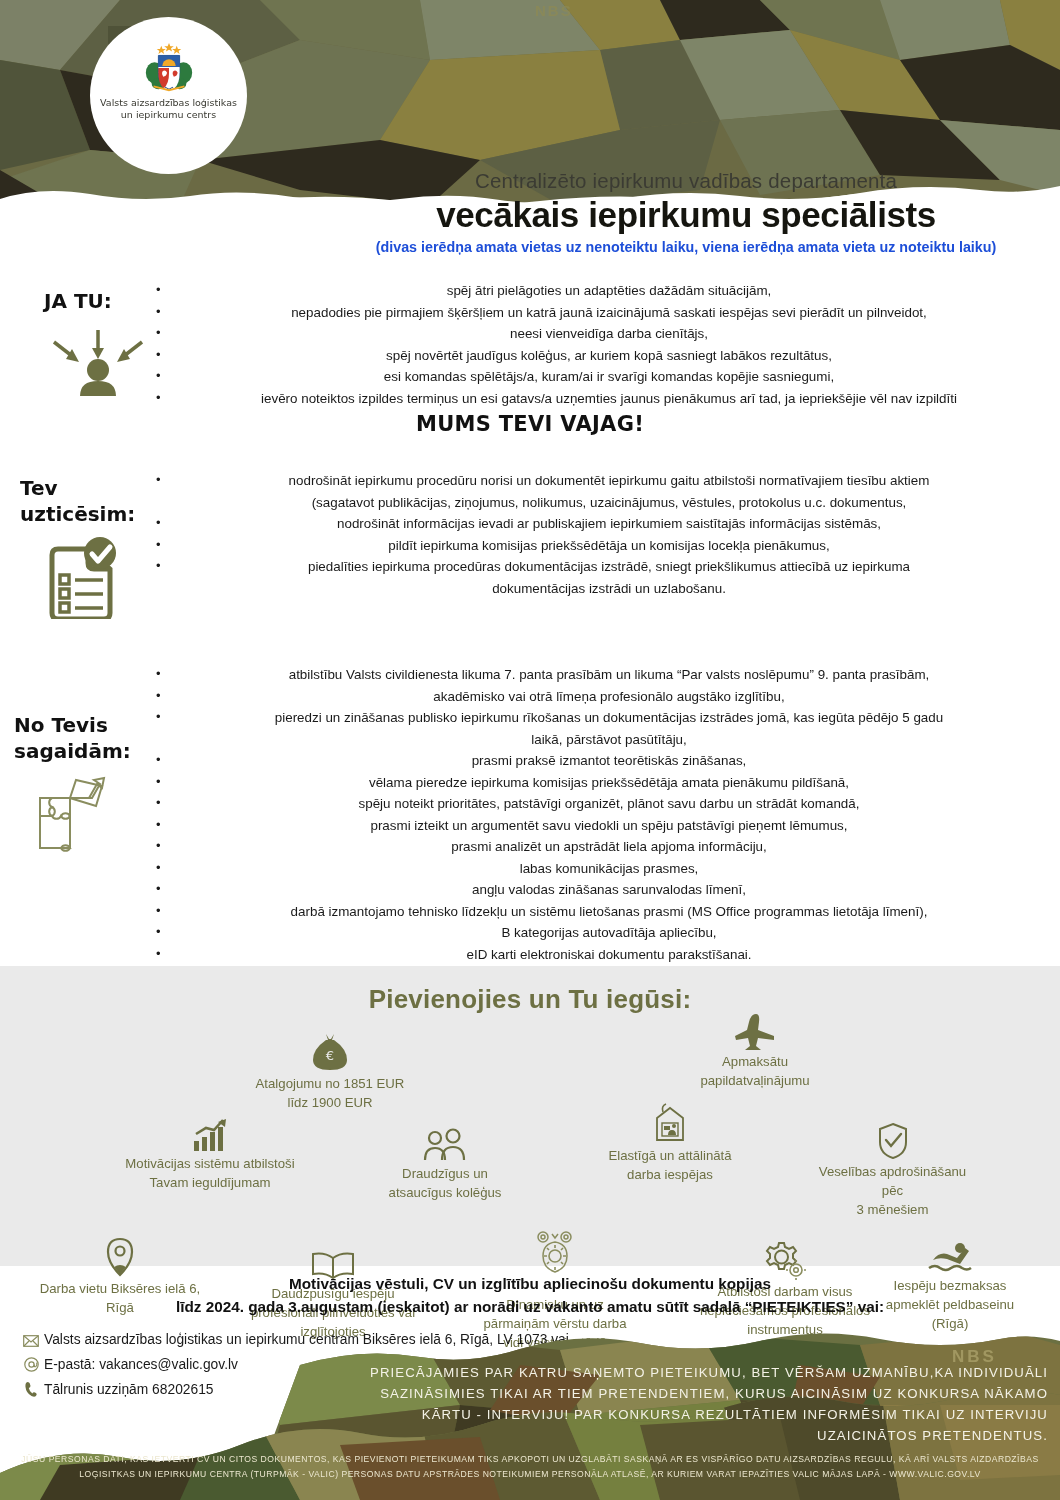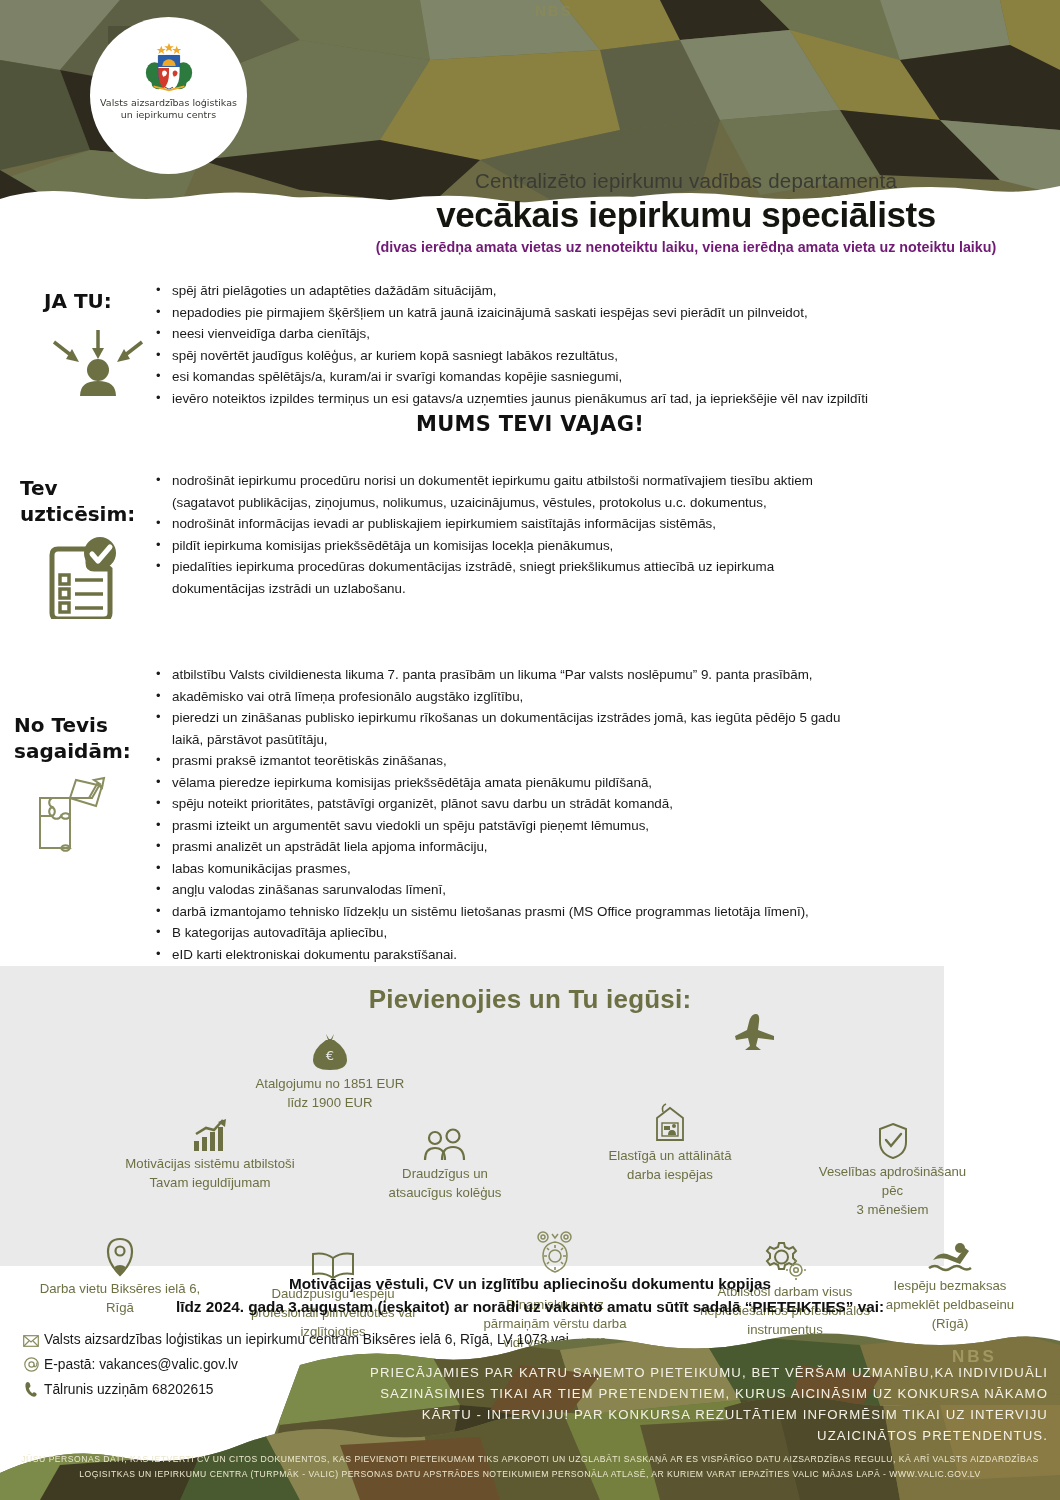--- a/index.html
+++ b/index.html
@@ -40,50 +40,50 @@
   .crest{ width:58px; height:54px; position:relative; margin-bottom:2px;}
   .logo-text{
     font-size:9.5px; line-height:11.5px; color:#3a3a32; text-align:center; width:140px;
     font-family:"DejaVu Sans", sans-serif;
   }
 
   
   .title-wrap{ position:absolute; right:14px; top:168px; text-align:center; width:720px; }
   .title-dept{ font-size:20.5px; color:#3b3b33; letter-spacing:.2px; line-height:26px;}
   .title-main{ font-size:35px; font-weight:700; color:#15150f; line-height:42px; letter-spacing:-.4px;}
-  .title-sub{ font-size:14.3px; font-weight:700; color:#701a75; margin-top:3px;}
+  .title-sub{ font-size:14.3px; font-weight:700; color:#1d4ed8; margin-top:3px;}
 
   
   .sec{ position:absolute; }
   .sec-label{
     font-size:20px; font-weight:700; color:#111; line-height:26px;
     font-family:"DejaVu Sans", sans-serif;
   }
   .blist{ list-style:none; }
   .blist li{
     position:relative; padding-left:16px;
-    font-size:13.4px; line-height:21.5px; color:#1a1a1a;
+    font-size:13.4px; line-height:21.5px; color:#1a1a1a;text-align:center;
   }
   .blist li::before{
     content:"•"; position:absolute; left:0px; top:-1px; font-size:13px; color:#1a1a1a;
   }
   .blist li.cont::before{ content:""; }
   .blist li.cont{ padding-left:16px; }
 
   .mums{
     position:absolute; left:0; width:1060px; top:412px; text-align:center;
     font-size:21px; font-weight:700; color:#111; letter-spacing:.3px;
     font-family:"DejaVu Sans", sans-serif;
   }
 
   .icon-olive{ fill:#6d7043; }
 
   
   .benefits{
-    position:absolute; left:0; top:966px; width:944px; height:300px;
+    position:absolute; left:0; top:966px; width:1060px; height:300px;
     background:#eaeaea;
   }
   .benefits-title{
     position:absolute; left:0; top:18px; width:1060px; text-align:center;
     font-size:26px; font-weight:700; color:#6d7043; letter-spacing:.2px;
   }
   .bitem{ position:absolute; text-align:center; }
   .bitem .bicon{ display:flex; justify-content:center; align-items:flex-end; height:46px; }
   .bitem .blabel{
     font-size:13.2px; line-height:19px; color:#6d7043; margin-top:2px;
@@ -284,20 +284,22 @@
     <div class="blabel" style="white-space:pre-line;">Atalgojumu no 1851 EUR
 līdz 1900 EUR</div>
   </div>
 
   <div class="bitem" style="left:640px; top:38px; width:230px;">
     <div class="bicon">
       <svg width="42" height="38" viewBox="0 0 42 38">
         <path d="M22,2 q4,0 3,8 l-1,8 l16,6 v4 l-16,-2 l-2,8 l5,4 v2 l-8,-2 l-8,2 v-2 l5,-4 l-2,-8 l-12,2 l-1,-4 l12,-6 l2,-8 q2,-8 7,-8z" fill="#6d7043"></path>
       </svg>
     </div>
+    <div class="blabel" style="white-space:pre-line;">Apmaksātu
+papildatvaļinājumu</div>
   </div>
 
   <div class="bitem" style="left:100px; top:140px; width:220px;">
     <div class="bicon">
       <svg width="34" height="34" viewBox="0 0 34 34">
         <rect x="1" y="23" width="5" height="10" fill="#6d7043"></rect>
         <rect x="9" y="19" width="5" height="14" fill="#6d7043"></rect>
         <rect x="17" y="14" width="5" height="19" fill="#6d7043"></rect>
         <rect x="25" y="9" width="5" height="24" fill="#6d7043"></rect>
         <path d="M3,16 L13,10 L21,12 L30,2" stroke="#6d7043" stroke-width="2.6" fill="none"></path>

